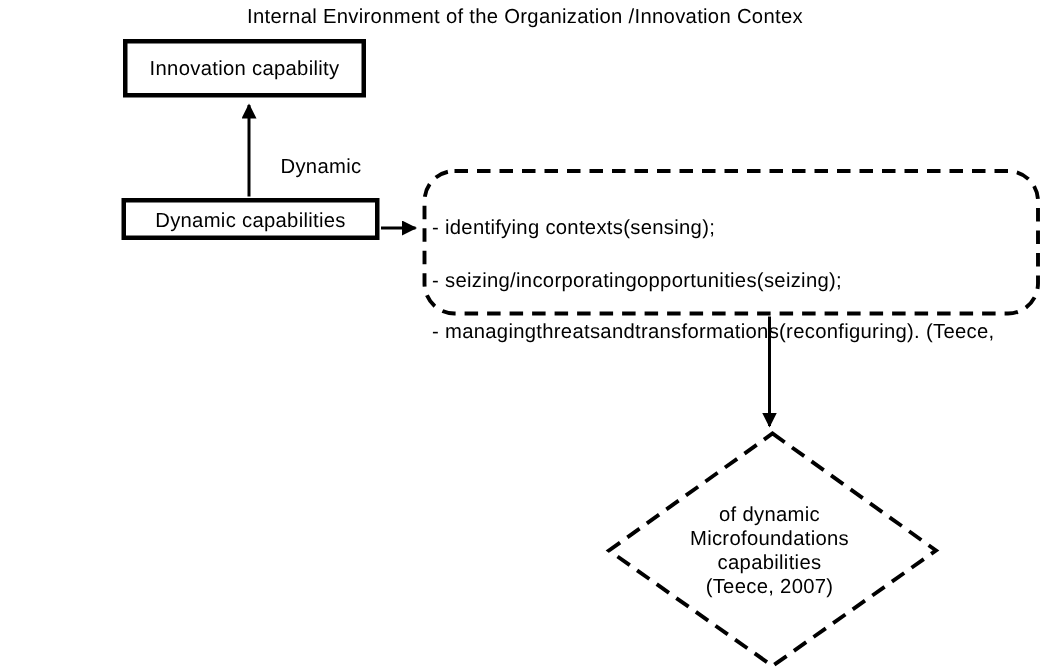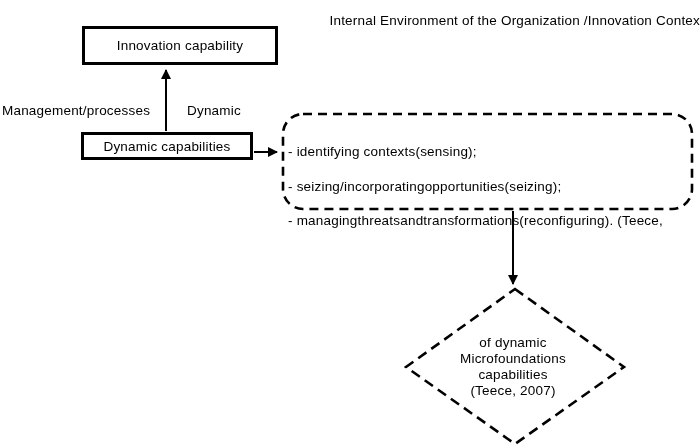--- a/index.html
+++ b/index.html
@@ -14,39 +14,38 @@
   }
   #arrow-layer {
     position: absolute;
     left: 0; top: 0;
     width: 700px; height: 448px;
   }
   .diagram-title {
     position: absolute;
     left: 0; top: 3px;
     width: 700px;
-    text-align: right;
+    text-align: center;
     font-size: 13.5px;
     letter-spacing: 0.2px;
     white-space: nowrap;
-    margin-top: 10px;
   }
   .solid-box {
     position: absolute;
     box-sizing: border-box;
     border: 3px solid #000000;
     background: #ffffff;
     display: flex;
     align-items: center;
     justify-content: center;
     font-size: 13.5px;
     letter-spacing: 0.2px;
     white-space: nowrap;
   }
-  #innovation-box { left: 82px; top: 26px; width: 196px; height: 39px; }
+  #innovation-box { left: 82px; top: 26px; width: 162px; height: 39px; }
   #dynamic-box    { left: 81px; top: 132px; width: 172px; height: 28px; }
   .edge-label {
     position: absolute;
     top: 103px;
     font-size: 13.5px;
     letter-spacing: 0.2px;
     white-space: nowrap;
   }
   #mgmt-label { left: 2px; }
   #strategy-label { left: 187px; }
@@ -95,21 +94,20 @@
   <div class="diagram-title">Internal Environment of the Organization /Innovation Contex</div>
 
   <div class="solid-box" id="innovation-box">
     <span>Innovation capability</span>
   </div>
 
   <div class="solid-box" id="dynamic-box">
     <span>Dynamic capabilities</span>
   </div>
 
-  <div class="edge-label" id="mgmt-label">Management/processes</div>
 
   <div class="edge-label" id="strategy-label">Dynamic</div>
 
   <div id="dashed-box-text">
     <div class="detail-line">- identifying contexts(sensing);</div>
     <div class="detail-line">- seizing/incorporatingopportunities(seizing);</div>
     <div class="detail-line">- managingthreatsandtransformations(reconfiguring). (Teece,</div>
   </div>
 
   <div id="diamond-text">

